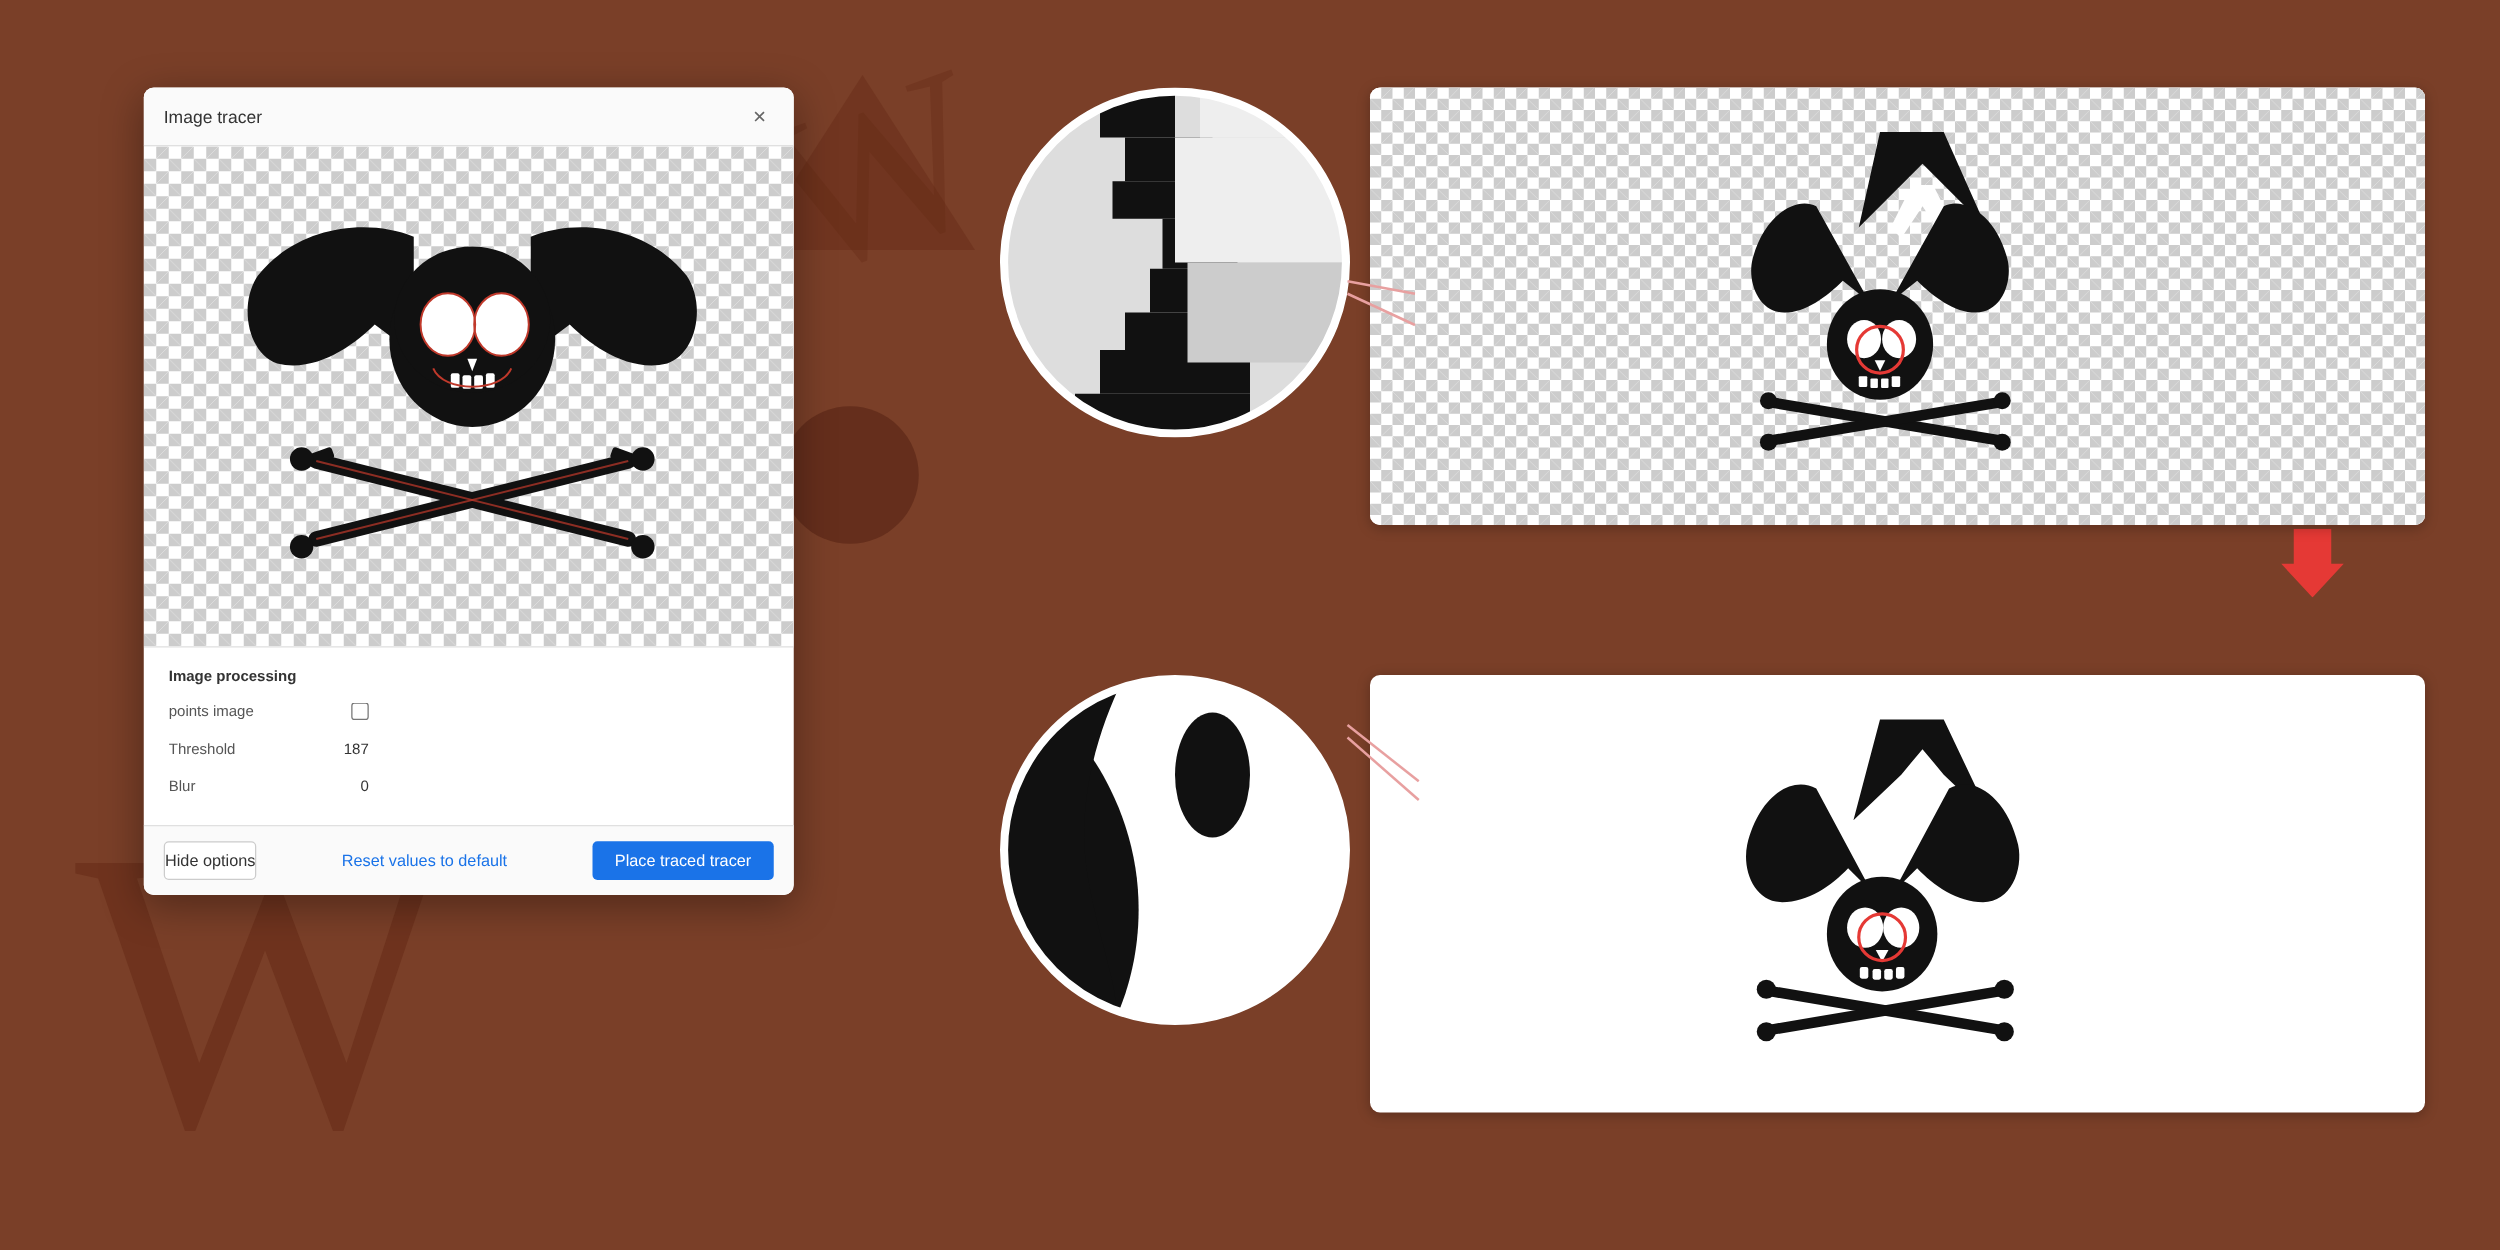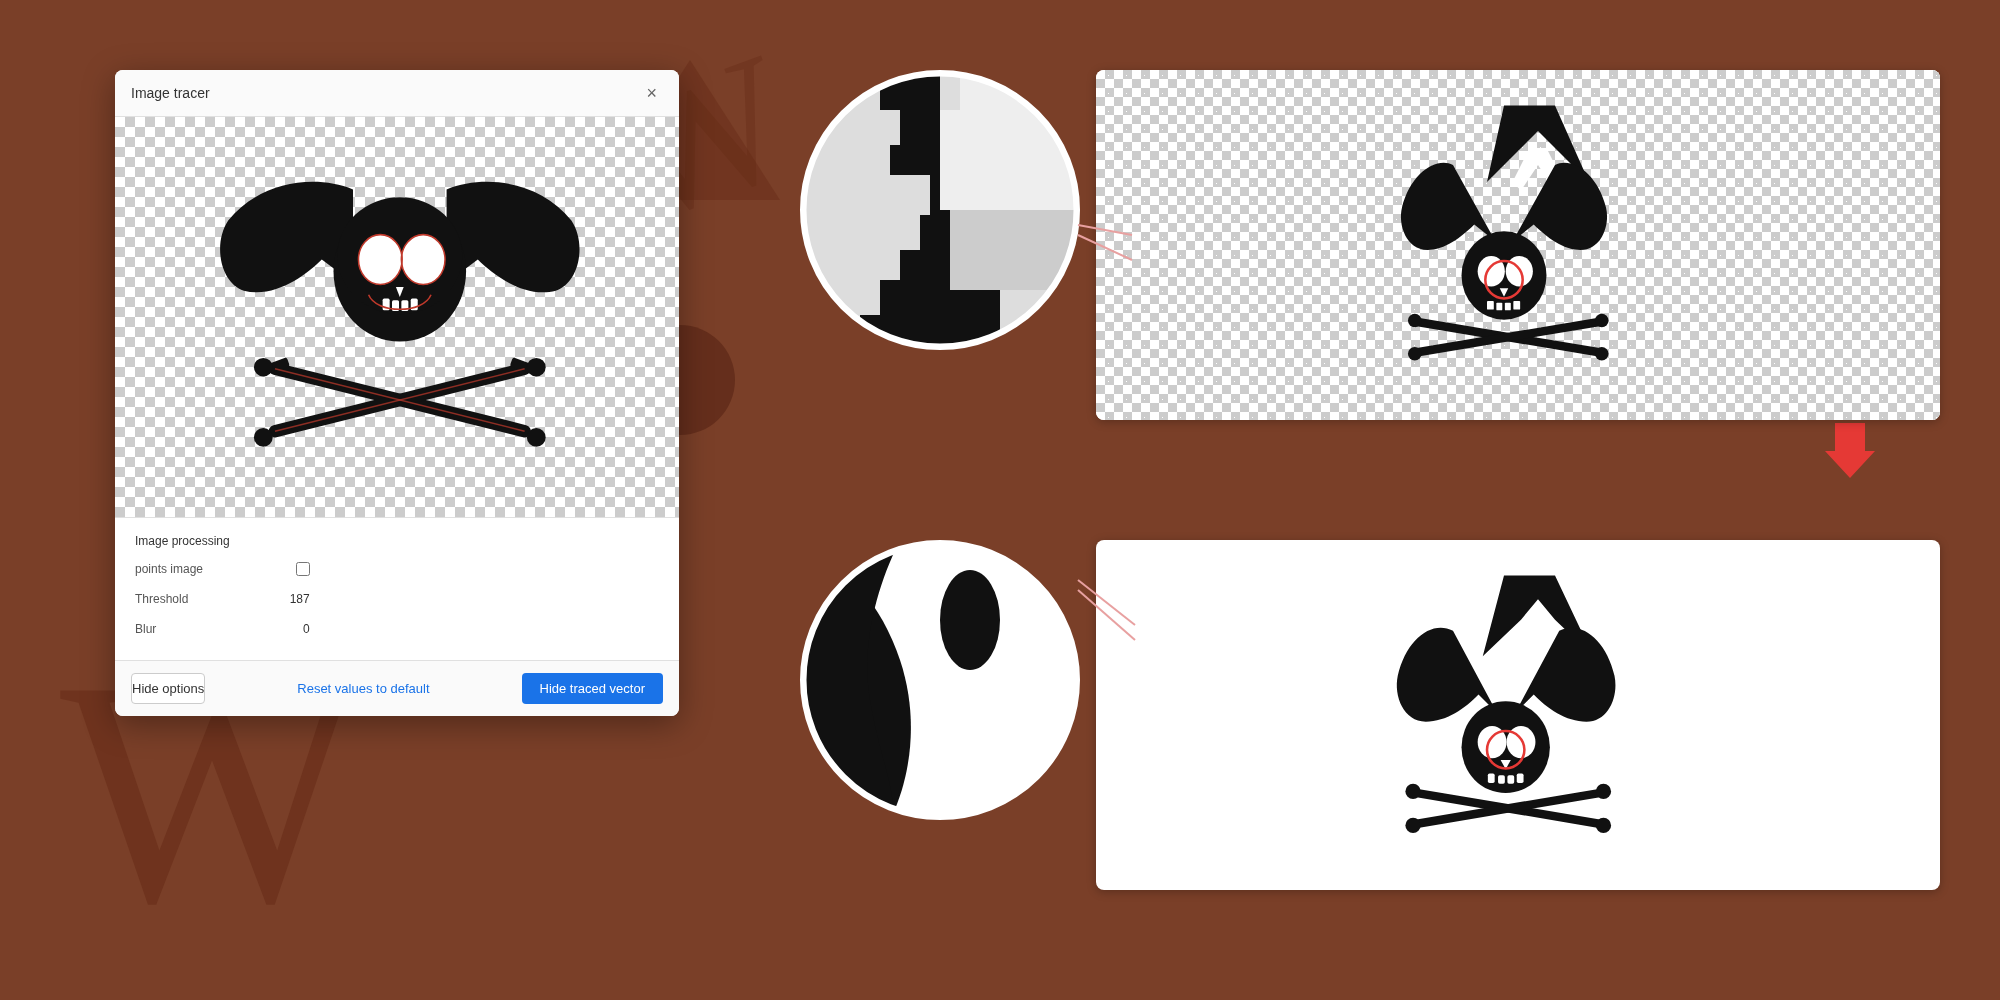--- a/index.html
+++ b/index.html
@@ -21,21 +21,21 @@
     }
     .bg-decor svg {
       width: 100%; height: 100%;
     }
 
     
     .dialog {
       position: absolute;
       top: 70px;
       left: 115px;
-      width: 564px;
+      width: 520px;
       background: #fff;
       border-radius: 8px;
       box-shadow: 0 8px 32px rgba(0,0,0,0.35);
       overflow: hidden;
     }
     .dialog-header {
       display: flex;
       align-items: center;
       justify-content: space-between;
       padding: 12px 16px;
@@ -92,21 +92,21 @@
       display: grid;
       grid-template-columns: 1fr 1fr 1fr;
       gap: 0;
     }
     .options-col {
       padding-right: 16px;
     }
     .options-col:last-child { padding-right: 0; }
     .col-header {
       font-size: 12px;
-      font-weight: 400;
+      font-weight: 700;
       color: #333;
       margin-bottom: 10px;
       display: flex;
       align-items: center;
       gap: 4px;
     }
     .col-header-arrow {
       font-size: 10px;
       color: #666;
     }
@@ -345,21 +345,21 @@
         </div>
       </div>
 
 
     </div>
   </div>
 
   <div class="dialog-footer">
     <button class="btn-hide-options">Hide options</button>
     <button class="btn-reset">Reset values to default</button>
-    <button class="btn-place">Hide traced vector</button>
+    <button class="btn-place">Place traced tracer</button>
   </div>
 </div>
 
 <div class="right-layout">
 
   <svg style="position:absolute;top:0;left:0;width:100%;height:100%;pointer-events:none;z-index:10;">
 
     <line x1="278" y1="165" x2="332" y2="190" stroke="#e8a0a0" stroke-width="2"></line>
     <line x1="278" y1="155" x2="332" y2="165" stroke="#e8a0a0" stroke-width="2"></line>
 

